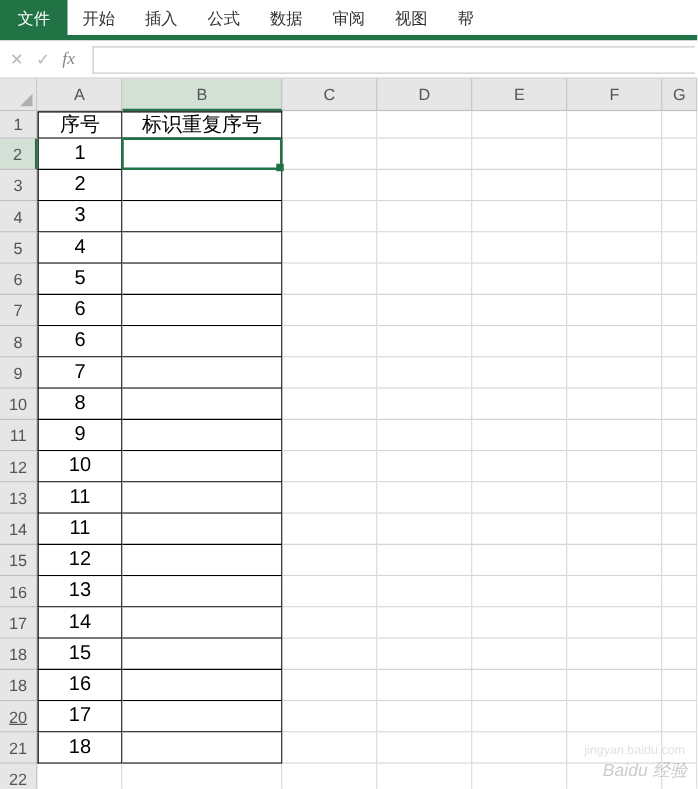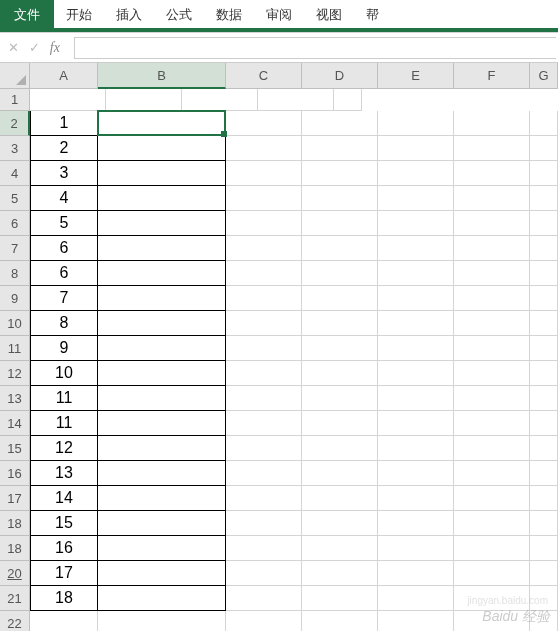--- a/index.html
+++ b/index.html
@@ -273,20 +273,22 @@
       <div class="row-h" style="height: 25px;">16</div>
       <div class="row-h" style="height: 25px;">17</div>
       <div class="row-h" style="height: 25px;">18</div>
       <div class="row-h" style="height: 25px;">18</div>
       <div class="row-h" style="height: 25px; text-decoration: underline;">20</div>
       <div class="row-h" style="height: 25px;">21</div>
       <div class="row-h" style="height: 25px;">22</div>
     </div>
   <div class="cells" id="cells">
       <div class="row" style="height: 22px;">
+        <div class="cell bordered border-top border-left center header-text" style="width: 68px; height: 22px;">序号</div>
+        <div class="cell bordered border-top center header-text" style="width: 128px; height: 22px;">标识重复序号</div>
         <div class="cell" style="width: 76px; height: 22px;"></div>
         <div class="cell" style="width: 76px; height: 22px;"></div>
         <div class="cell" style="width: 76px; height: 22px;"></div>
         <div class="cell" style="width: 76px; height: 22px;"></div>
         <div class="cell" style="width: 28px; height: 22px;"></div>
       </div>
       <div class="row" style="height: 25px;">
         <div class="cell bordered border-left center" style="width: 68px; height: 25px;">1</div>
         <div class="cell bordered center" style="width: 128px; height: 25px;"></div>
         <div class="cell" style="width: 76px; height: 25px;"></div>

